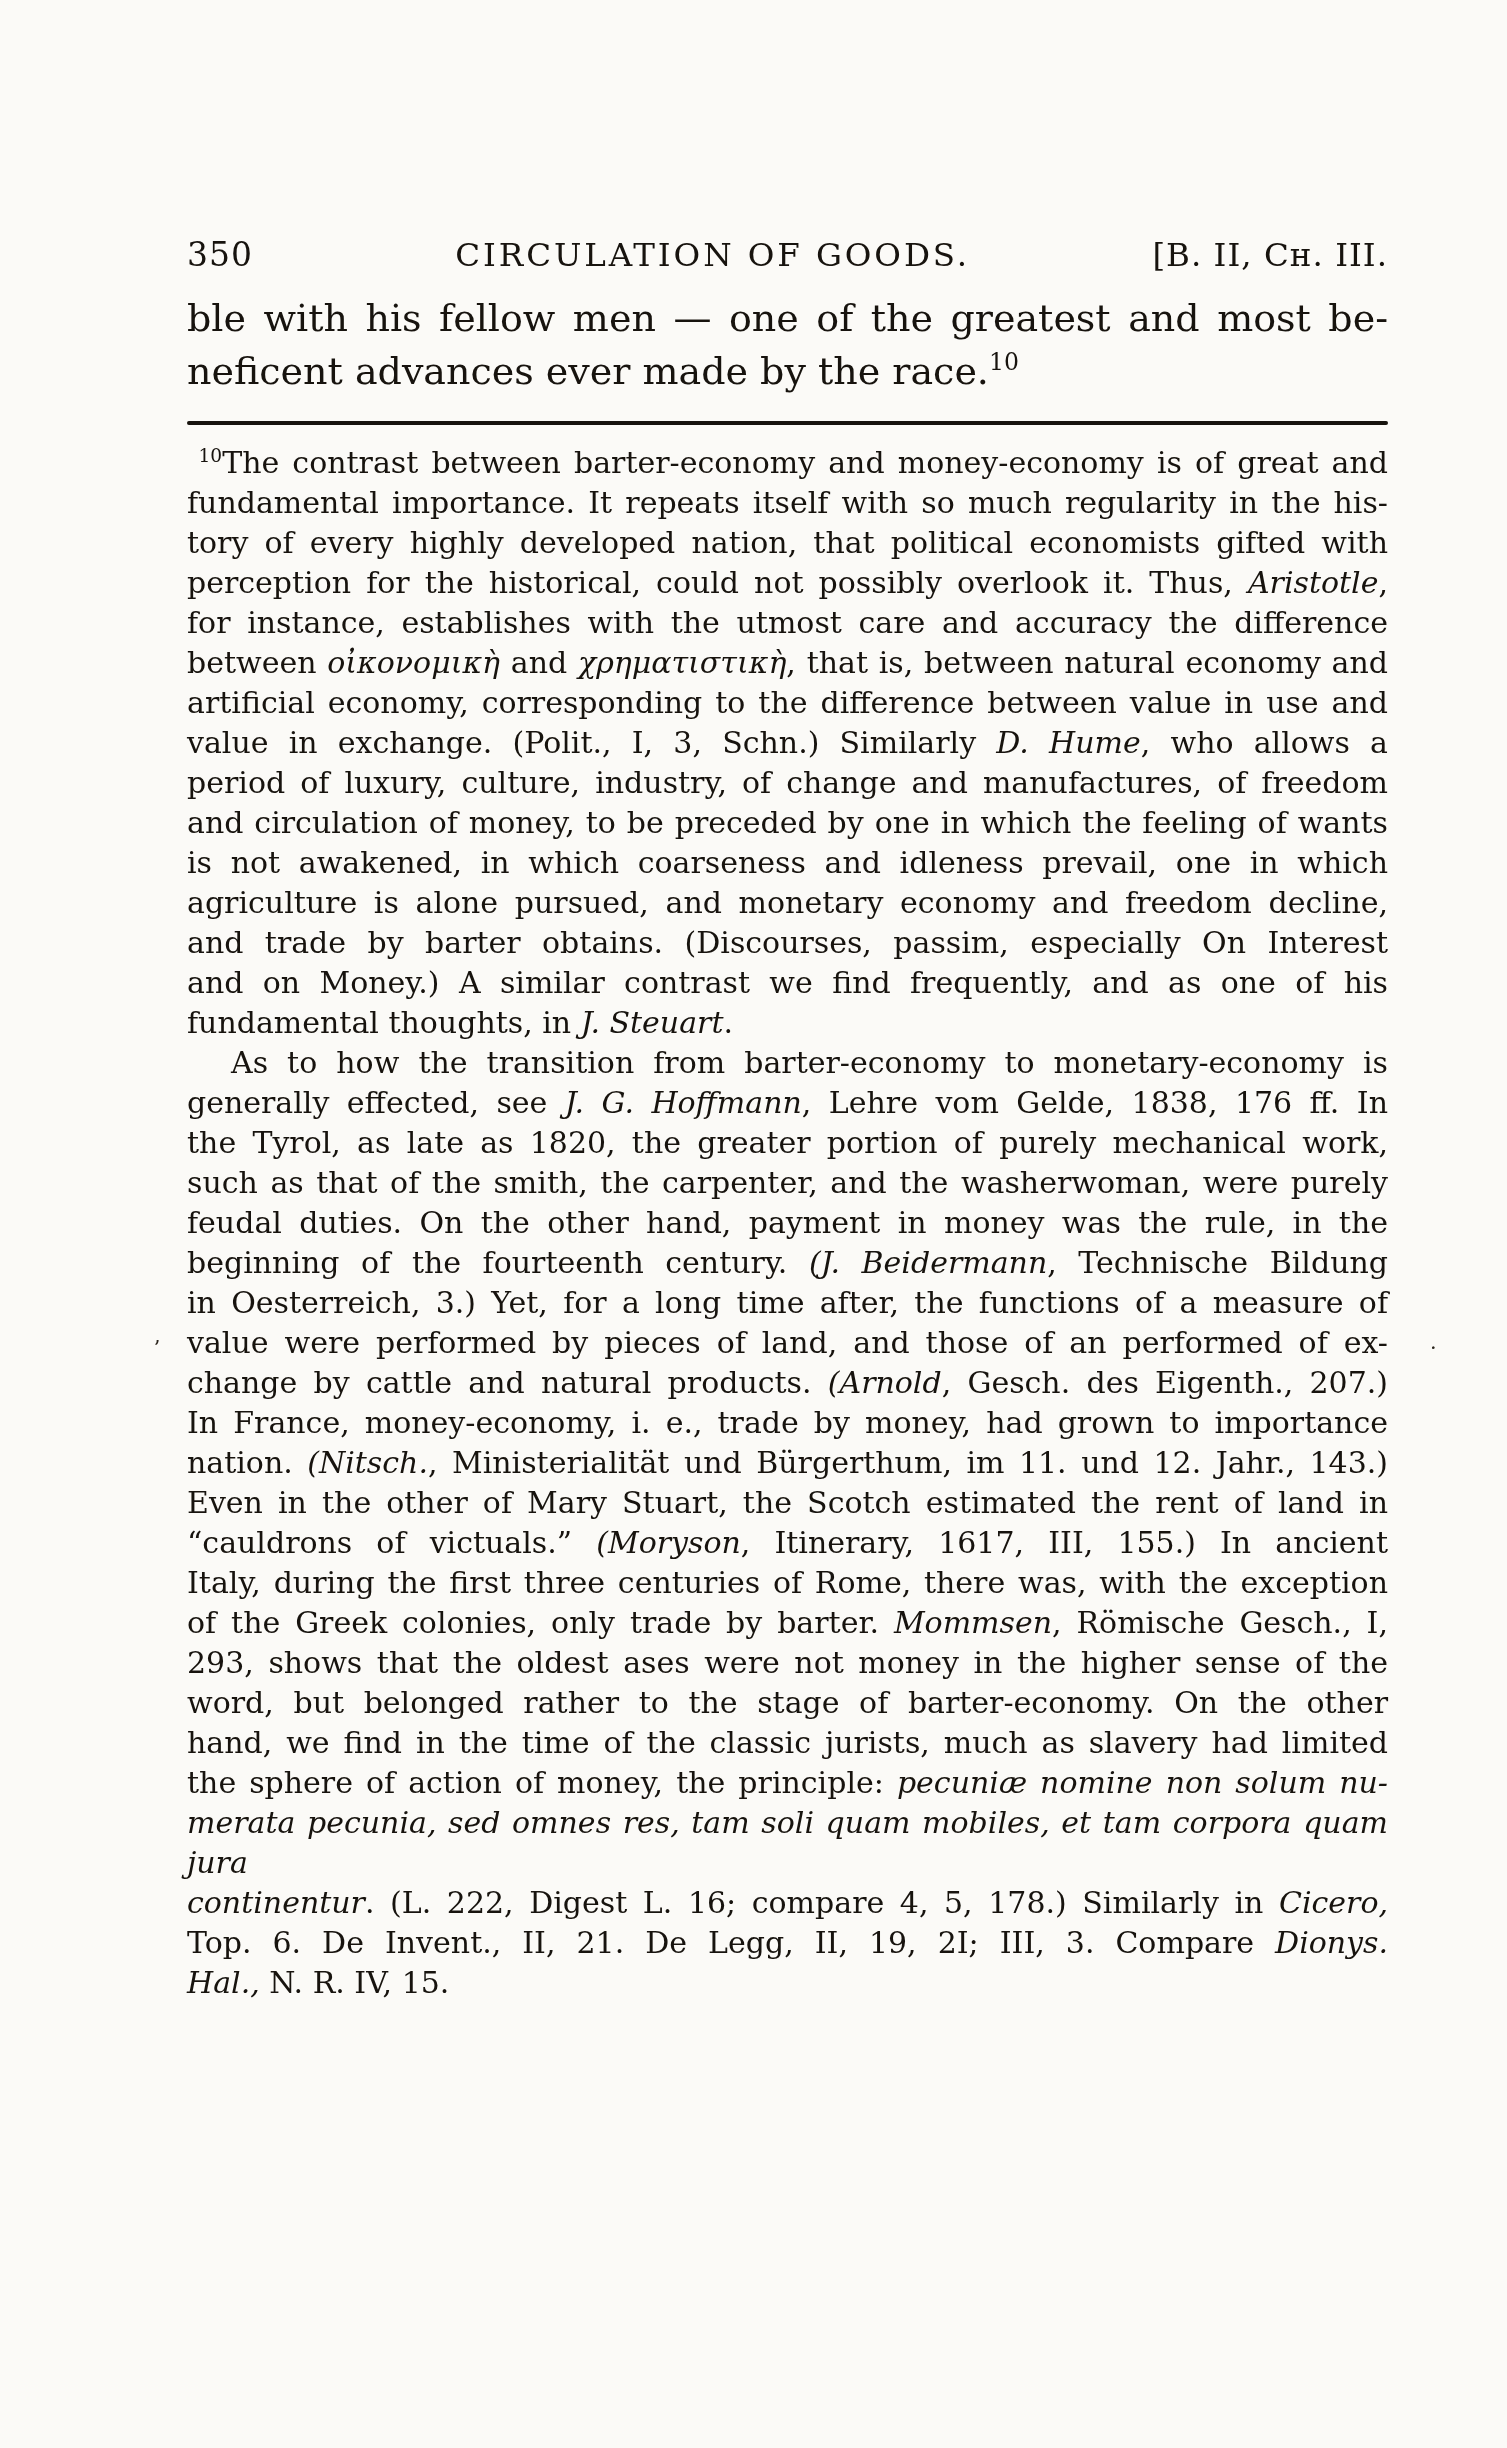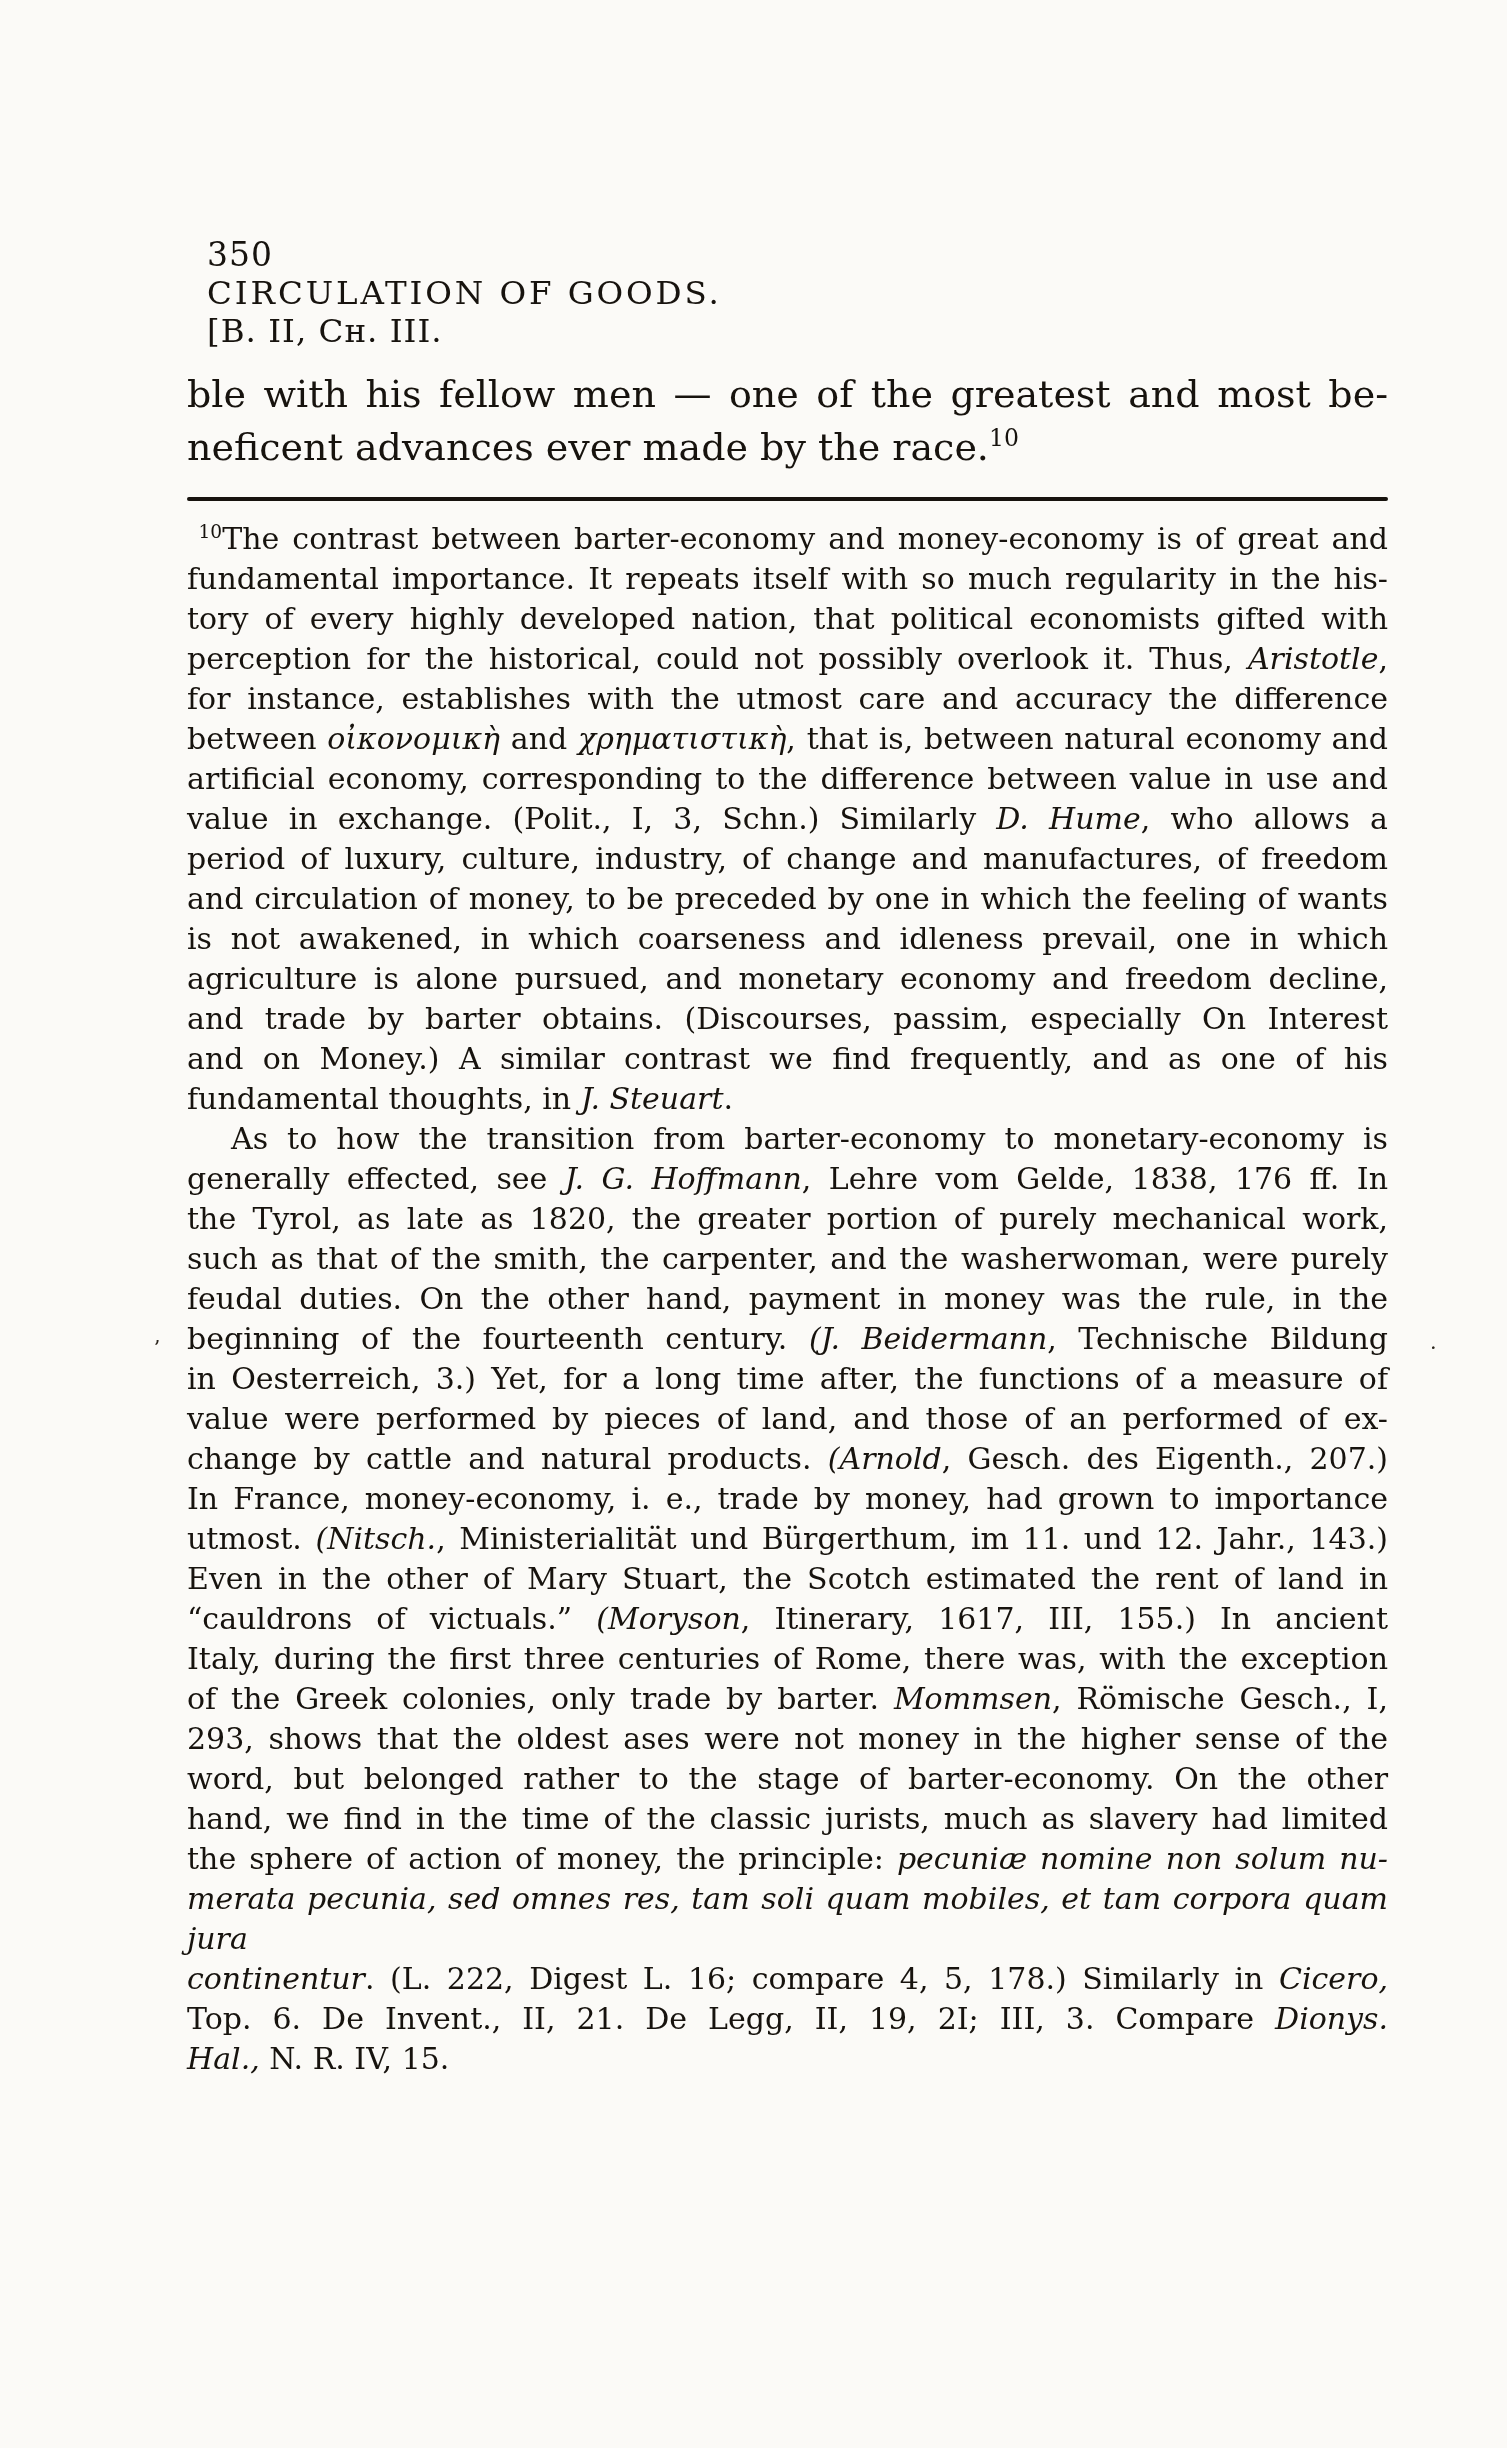--- a/index.html
+++ b/index.html
@@ -16,21 +16,20 @@
     position: absolute;
     left: 187px;
     top: 235px;
     width: 1201px;
   }
   .header {
     display: flex;
     justify-content: space-between;
     align-items: baseline;
     font-size: 32.5px;
-    flex-direction: column;
   }
   .header .pageno { font-size: 33px; letter-spacing: 1px; }
   .header .title  { letter-spacing: 2.9px; margin-left: 20px; }
   .header .chap   { letter-spacing: 1px; }
   .bodytext {
     margin-top: 18px;
     font-size: 38px;
     line-height: 53px;
   }
   .rule {
@@ -95,21 +94,21 @@
         <div class="tline ind2"><span>As to how the transition from barter-economy to monetary-economy is</span></div>
         <div class="tline"><span>generally effected, see </span><span class="it">J. G. Hoffmann</span><span>, Lehre vom Gelde, 1838, 176 ff. In</span></div>
         <div class="tline"><span>the Tyrol, as late as 1820, the greater portion of purely mechanical work,</span></div>
         <div class="tline"><span>such as that of the smith, the carpenter, and the washerwoman, were purely</span></div>
         <div class="tline"><span>feudal duties. On the other hand, payment in money was the rule, in the</span></div>
         <div class="tline"><span>beginning of the fourteenth century. </span><span class="it">(J. Beidermann</span><span>, Technische Bildung</span></div>
         <div class="tline"><span>in Oesterreich, 3.) Yet, for a long time after, the functions of a measure of</span></div>
         <div class="tline"><span>value were performed by pieces of land, and those of an performed of ex-</span></div>
         <div class="tline"><span>change by cattle and natural products. </span><span class="it">(Arnold</span><span>, Gesch. des Eigenth., 207.)</span></div>
         <div class="tline"><span>In France, money-economy, i. e., trade by money, had grown to importance</span></div>
-        <div class="tline"><span>utmost. </span><span class="it">(Nitsch.</span><span>, Ministerialität und Bürgerthum, im 11. und 12. Jahr., 143.)</span></div>
+        <div class="tline"><span>nation. </span><span class="it">(Nitsch.</span><span>, Ministerialität und Bürgerthum, im 11. und 12. Jahr., 143.)</span></div>
         <div class="tline"><span>Even in the other of Mary Stuart, the Scotch estimated the rent of land in</span></div>
         <div class="tline"><span>“cauldrons of victuals.” </span><span class="it">(Moryson</span><span>, Itinerary, 1617, III, 155.) In ancient</span></div>
         <div class="tline"><span>Italy, during the first three centuries of Rome, there was, with the exception</span></div>
         <div class="tline"><span>of the Greek colonies, only trade by barter. </span><span class="it">Mommsen</span><span>, Römische Gesch., I,</span></div>
         <div class="tline"><span>293, shows that the oldest ases were not money in the higher sense of the</span></div>
         <div class="tline"><span>word, but belonged rather to the stage of barter-economy. On the other</span></div>
         <div class="tline"><span>hand, we find in the time of the classic jurists, much as slavery had limited</span></div>
         <div class="tline"><span>the sphere of action of money, the principle: </span><span class="it">pecuniæ nomine non solum nu-</span></div>
         <div class="tline"><span class="it">merata pecunia, sed omnes res, tam soli quam mobiles, et tam corpora quam jura</span></div>
         <div class="tline"><span class="it">continentur</span><span>. (L. 222, Digest L. 16; compare 4, 5, 178.) Similarly in </span><span class="it">Cicero,</span></div>

